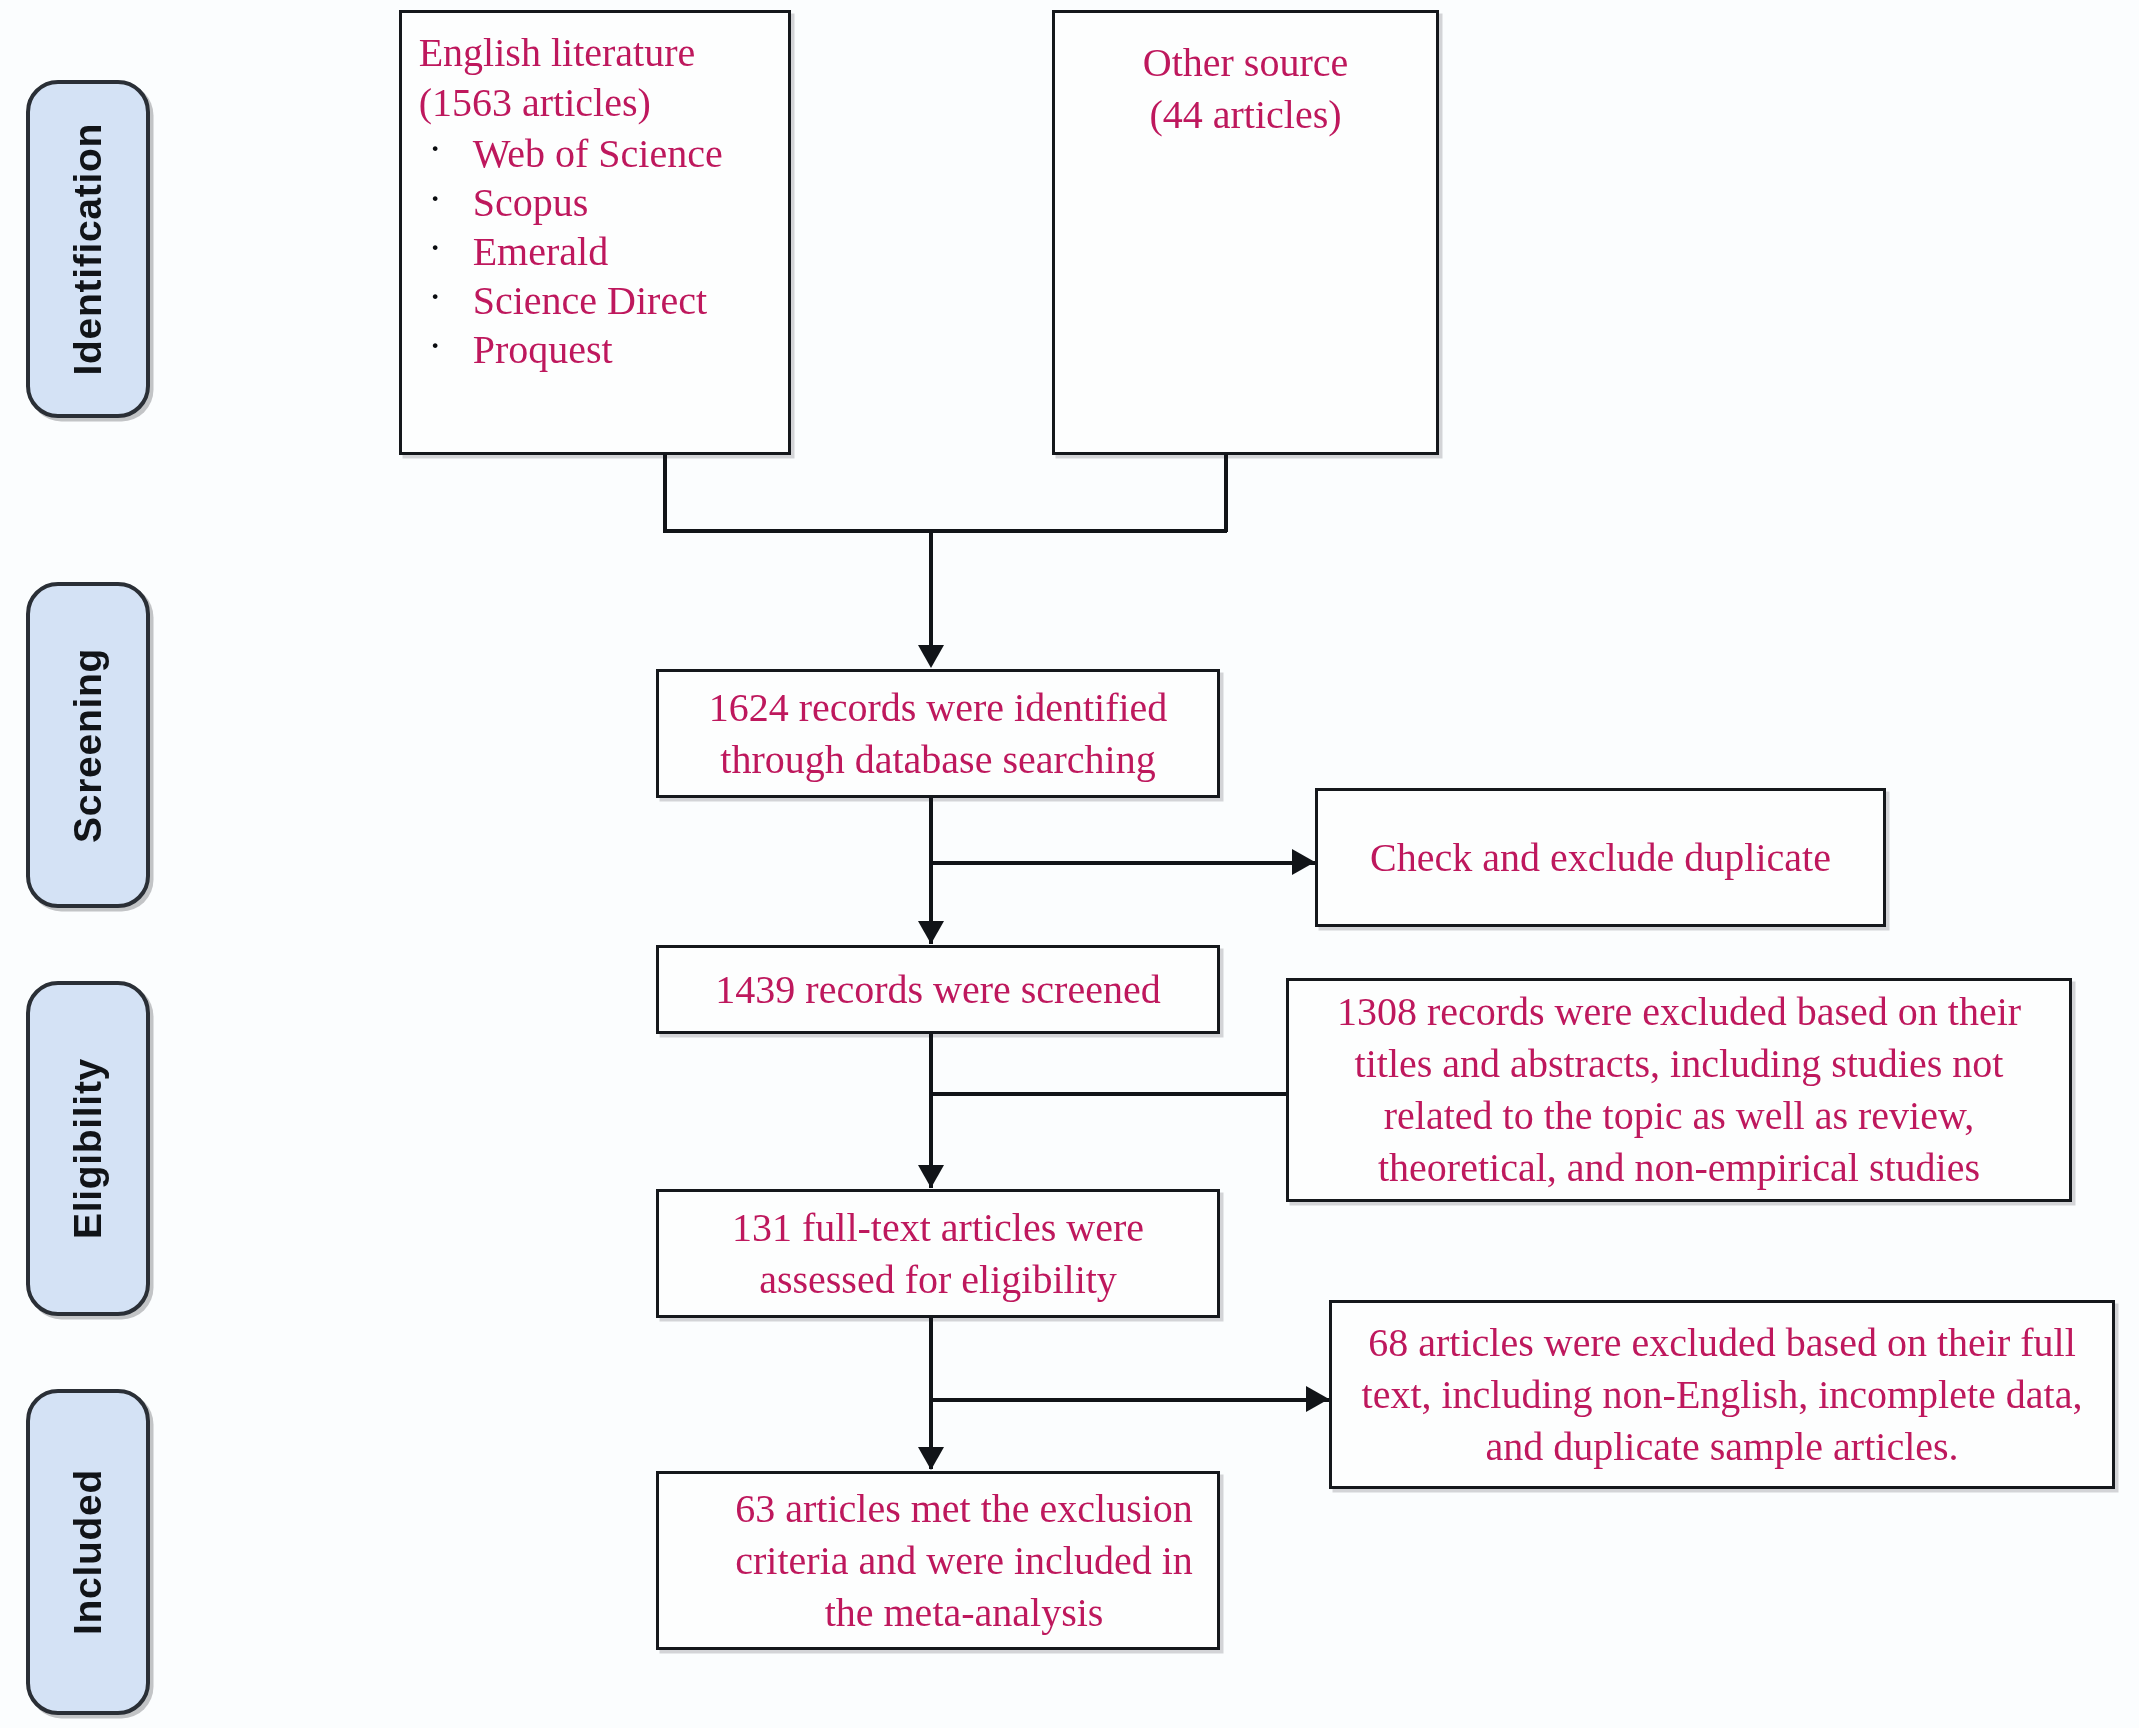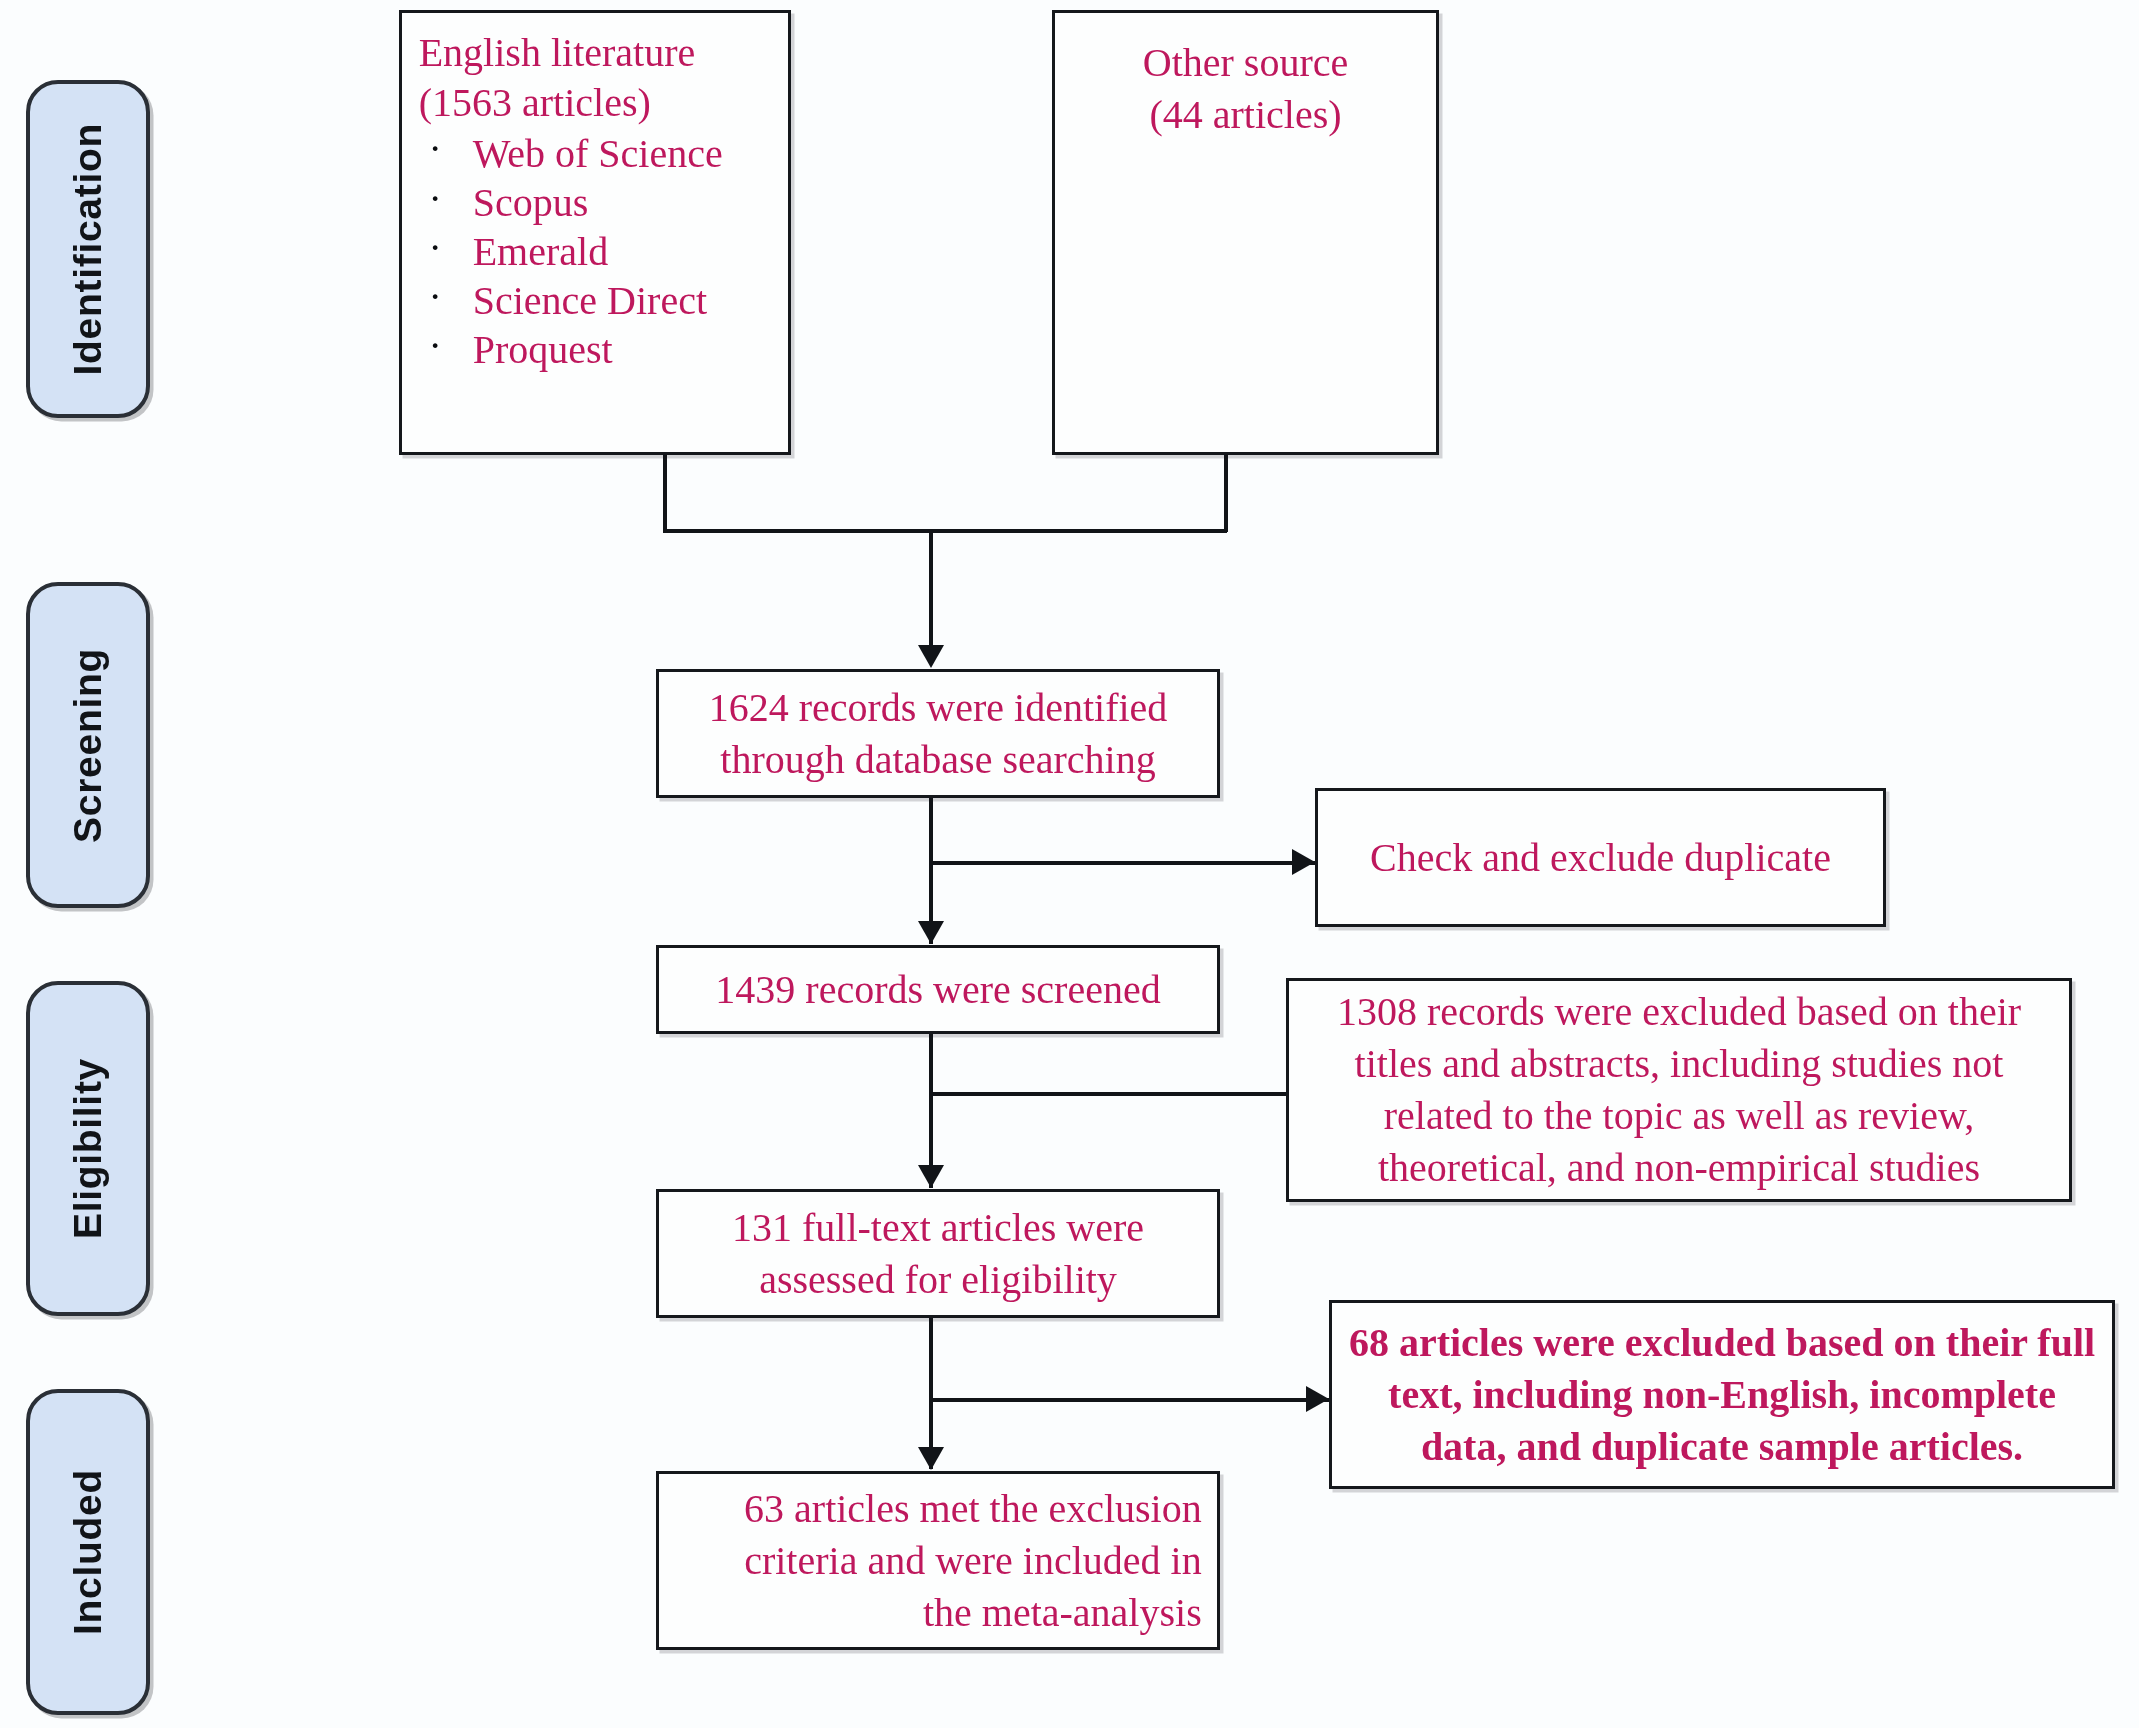--- a/index.html
+++ b/index.html
@@ -183,22 +183,22 @@
   <div class="flow-box" style="left:656px; top:1189px; width:564px; height:129px;justify-content:flex-end;">
     <div class="btxt">131 full-text articles were assessed for eligibility</div>
   </div>
 
   <div class="vline" style="left:929px; top:1318px; height:151px;"></div>
   <div class="arrow-down" style="left:918px; top:1447px;"></div>
 
   <div class="hline" style="left:929px; top:1398px; width:400px;"></div>
   <div class="arrow-right" style="left:1306px; top:1386px;"></div>
 
-  <div class="flow-box" style="left:1329px; top:1300px; width:786px; height:189px;font-weight:bold;">
+  <div class="flow-box" style="left:1329px; top:1300px; width:786px; height:189px;">
     <div class="btxt">68 articles were excluded based on their full text, including non-English, incomplete data, and duplicate sample articles.</div>
   </div>
 
   <div class="flow-box left-al" style="left:656px; top:1471px; width:564px; height:179px; align-items:center;">
-    <div class="btxt" style="text-align:right; padding:0 15.3px 0 19.4px;margin-left:48px;">63 articles met the exclusion criteria and were included in the meta-analysis</div>
+    <div class="btxt" style="text-align:center; padding:0 15.3px 0 19.4px;margin-left:48px;">63 articles met the exclusion criteria and were included in the meta-analysis</div>
   </div>
 
 </div>
 
 
 </body></html>

